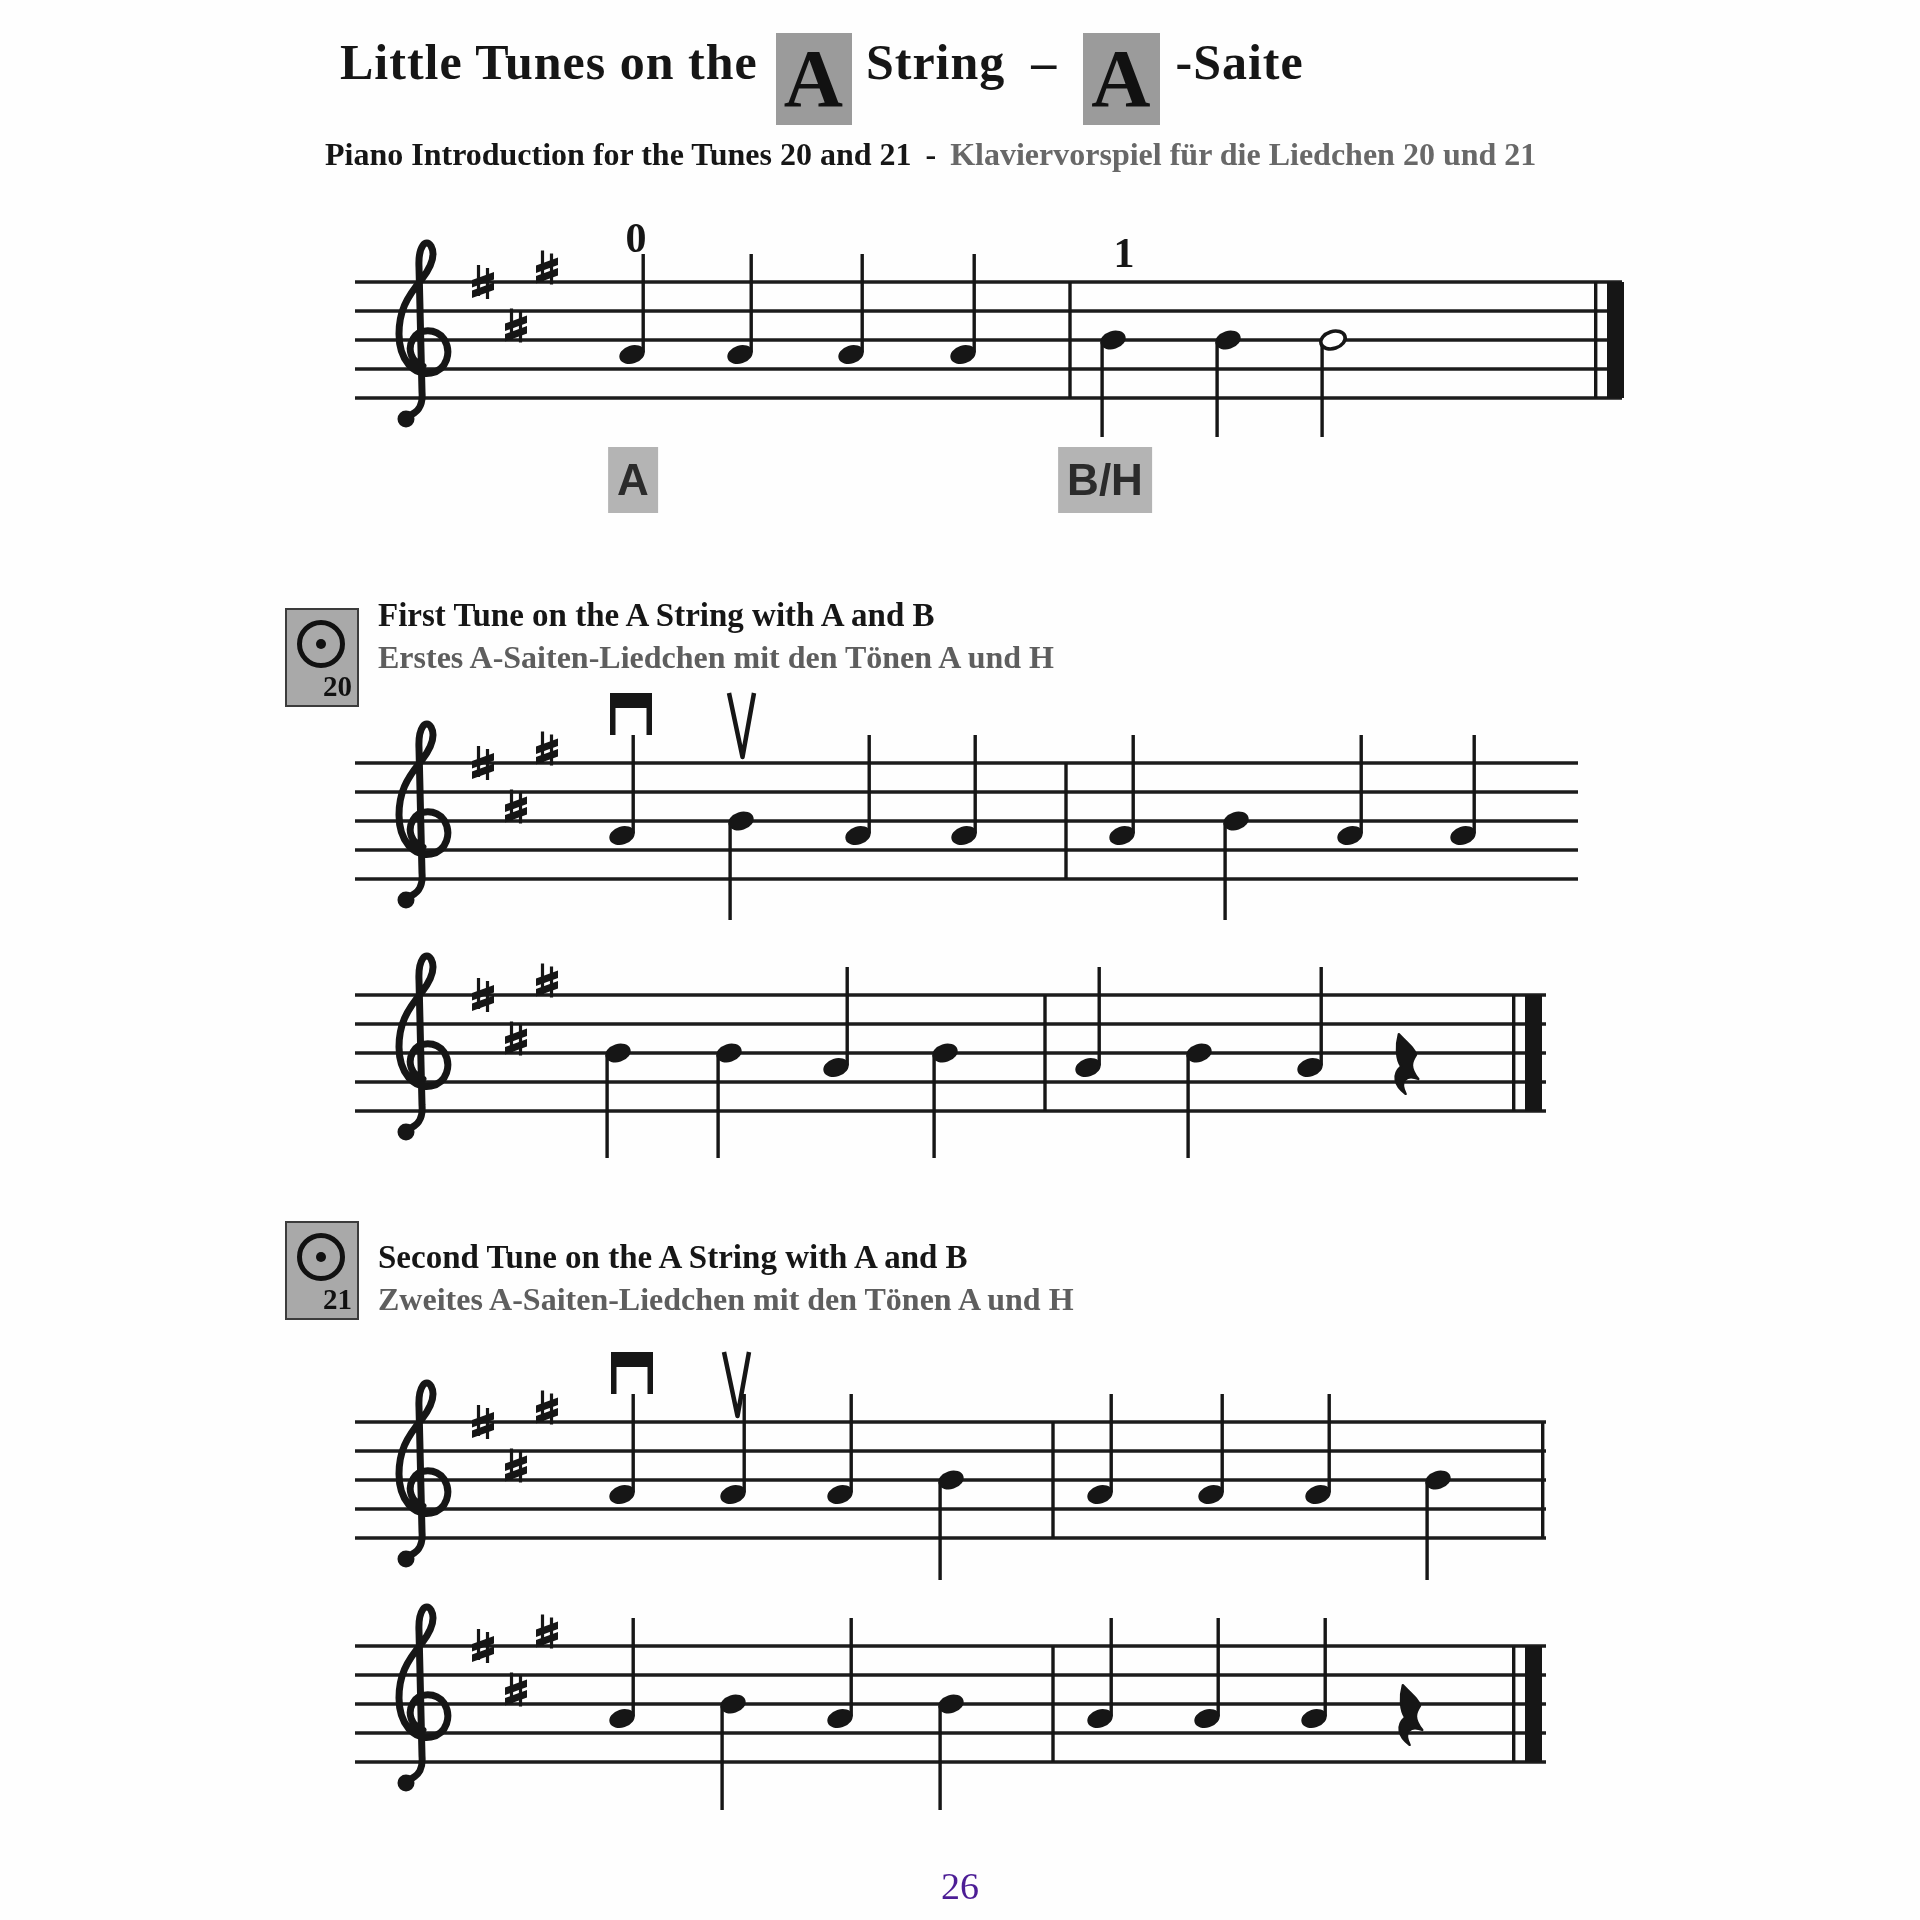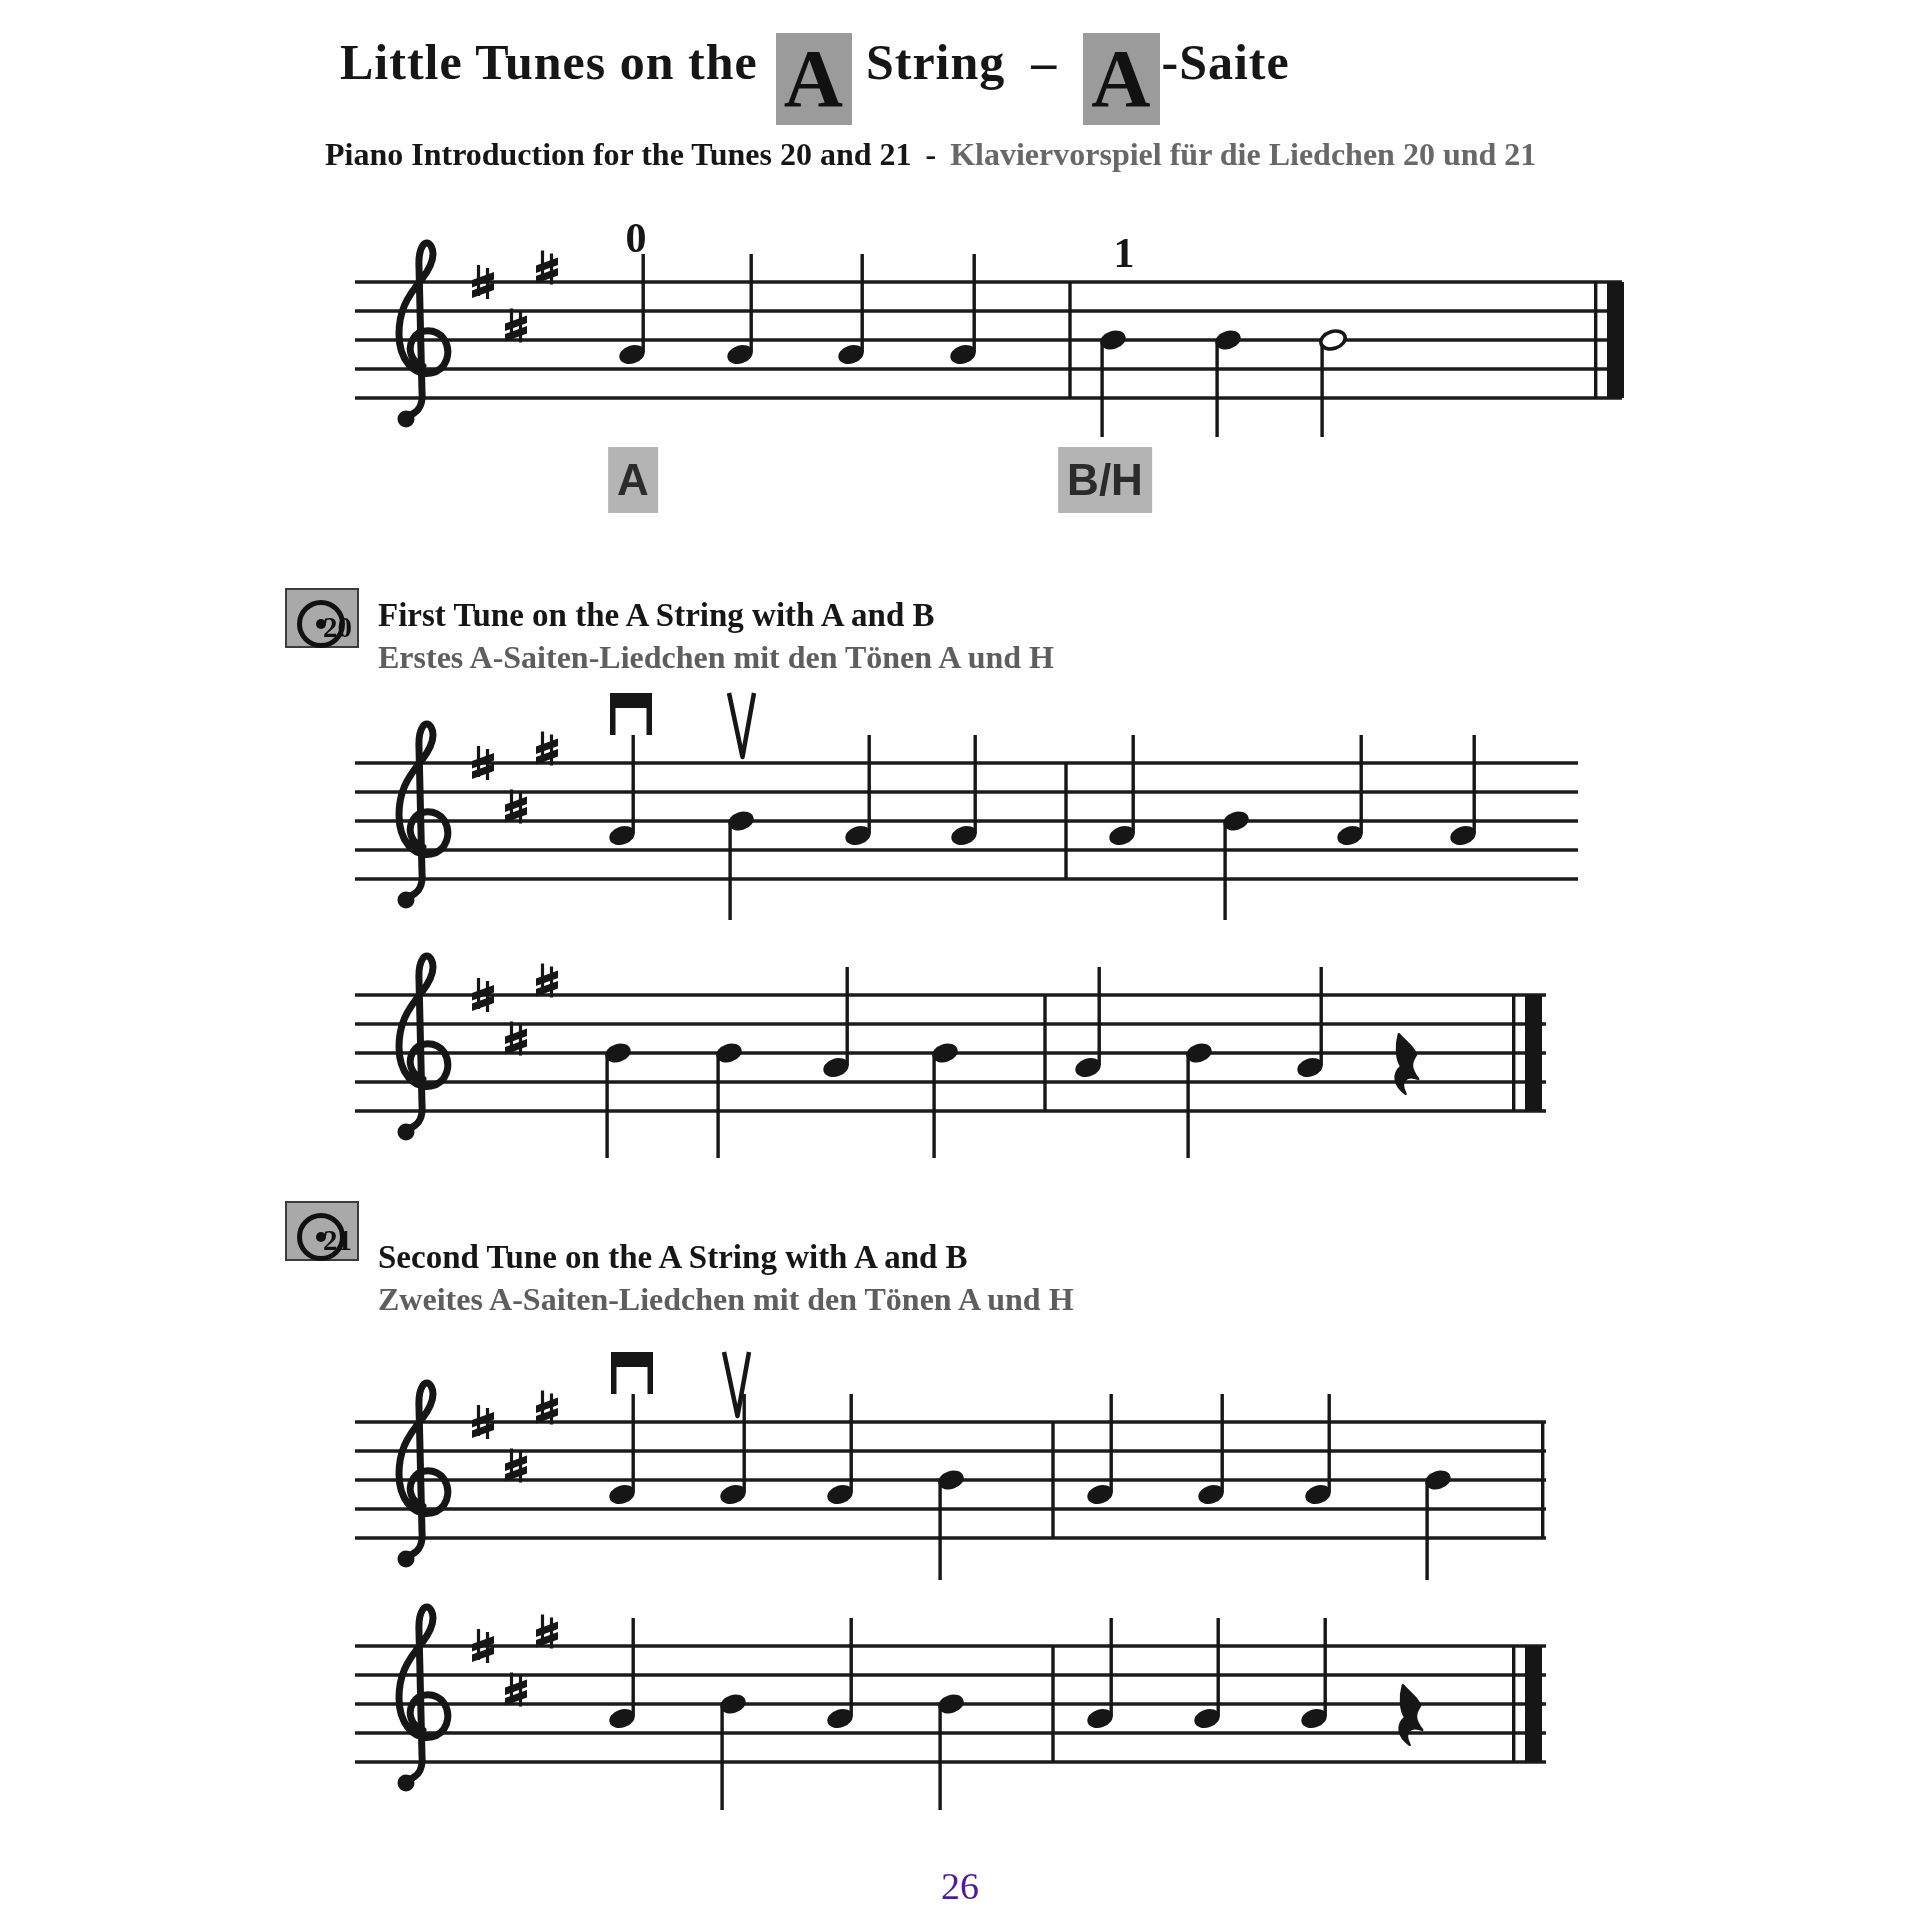--- a/index.html
+++ b/index.html
@@ -14,32 +14,32 @@
     font-weight:bold;font-size:50px;white-space:nowrap;letter-spacing:1px;font-family:Liberation Serif, serif;
   }
   .t-seg{margin-right:18px;}
   .t-dash{margin:0 26px 0 8px;}
   .hl{
     display:inline-block;background:#9b9b9b;color:#111;
     font-size:82px;line-height:92px;font-weight:bold;
     padding:0 8px;margin-right:14px;
   }
   .hl.tight{margin-right:0;}
-  .t-last{margin-left:2px;}
+  .t-last{margin-left:16px;}
   
   .subtitle{
     position:absolute;left:325px;top:136px;font-weight:bold;font-size:32px;
     white-space:nowrap;
   }
   .subtitle .de{color:#686868;}
   .subtitle .sep{margin:0 14px;}
   
   .cd-badge{
-    position:absolute;width:74px;height:60px;background:#a9a9a9;
-    border:2px solid #3c3c3c;box-sizing:border-box;
+    position:absolute;width:74px;height:99px;background:#a9a9a9;
+    border:2px solid #3c3c3c;box-sizing:border-box;margin-top:20px;
   }
   .cd-ring{
     position:absolute;left:10px;top:10px;width:38px;height:38px;
     border:5px solid #111;border-radius:50%;
   }
   .cd-dot{
     position:absolute;left:14px;top:14px;width:10px;height:10px;
     background:#111;border-radius:50%;
   }
   .cd-num{

